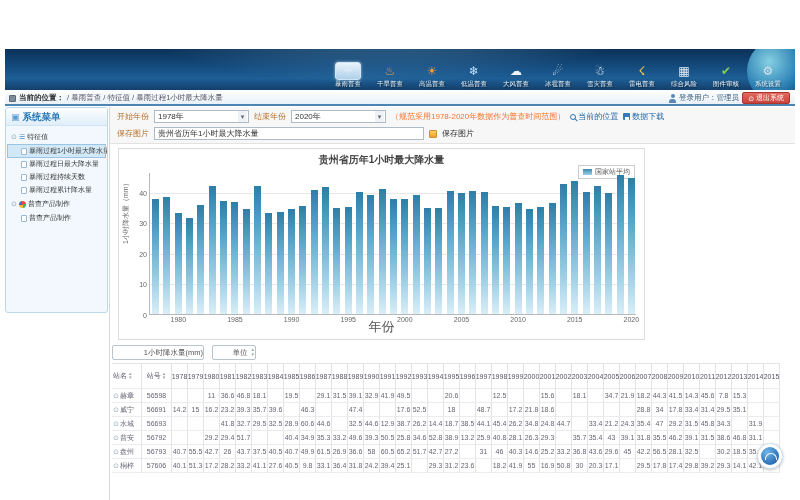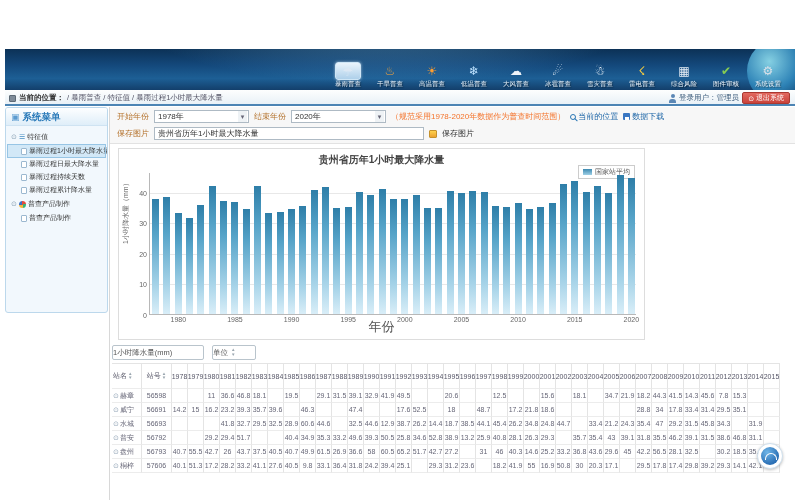--- a/index.html
+++ b/index.html
@@ -84,21 +84,21 @@
   .plot { position:absolute; left:30px; top:24px; width:487px; height:142px; border-left:1px solid #b8b8b8; border-bottom:1px solid #b8b8b8; }
   .gridline { position:absolute; left:0; width:100%; height:1px; background:#e8e8e8; }
   .bar { position:absolute; bottom:0; width:7px; background:linear-gradient(180deg,#2e7ea8 0%,#55a3c8 30%,#a6d3e8 75%,#d9eef8 100%); }
   .ytick { position:absolute; right:100%; margin-right:3px; font-size:7px; color:#666; transform:translateY(-50%); }
   .xtick { position:absolute; top:100%; margin-top:2px; font-size:7px; color:#666; transform:translateX(-50%); }
   .ylab { position:absolute; left:2px; top:95px; font-size:7px; color:#666; transform:rotate(-90deg); transform-origin:left top; white-space:nowrap; }
   .xlab { position:absolute; bottom:3px; width:100%; text-align:center; font-size:13px; color:#555; }
 
   
   .chip { position:absolute; top:238px; height:15px; line-height:13px; border:1px solid #b9c4cc; border-radius:2px;
-          background:#fff; font-size:7.5px; color:#555; text-align:center; display:flex; align-items:center; justify-content:flex-start; gap:3px; }
+          background:#fff; font-size:7.5px; color:#555; text-align:center; display:flex; align-items:center; justify-content:flex-end; gap:3px; }
   .chip1 { left:2px; width:92px; }
   .chip2 { left:102px; width:44px; }
   .sorts { display:inline-flex; flex-direction:column; font-size:4.5px; line-height:4.5px; color:#9aa6af; }
   .table { position:absolute; left:2px; top:256px; font-size:7px; color:#667; }
   .trow { display:flex; }
   .tcell { flex:none; border-right:1px solid #e4e4e4; border-bottom:1px solid #ececec; display:flex; align-items:center; justify-content:center; gap:1px; overflow:hidden; white-space:nowrap; }
   .thead .tcell { height:26px; border-top:1px solid #e4e4e4; color:#556; background:#fff; }
   .tbody .tcell { height:14px; }
   .c-station { width:30px; justify-content:flex-start; padding-left:1px; }
   .c-id { width:30px; }

